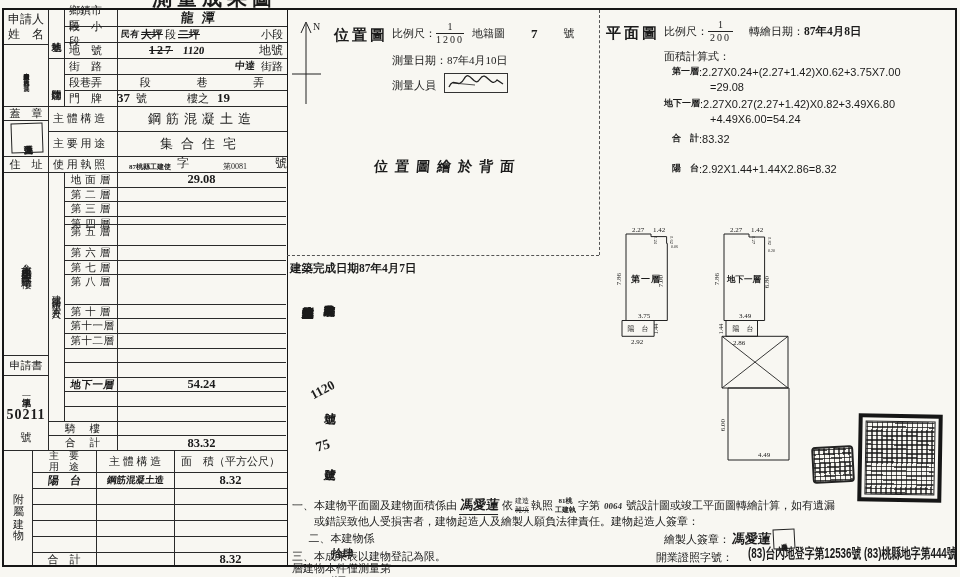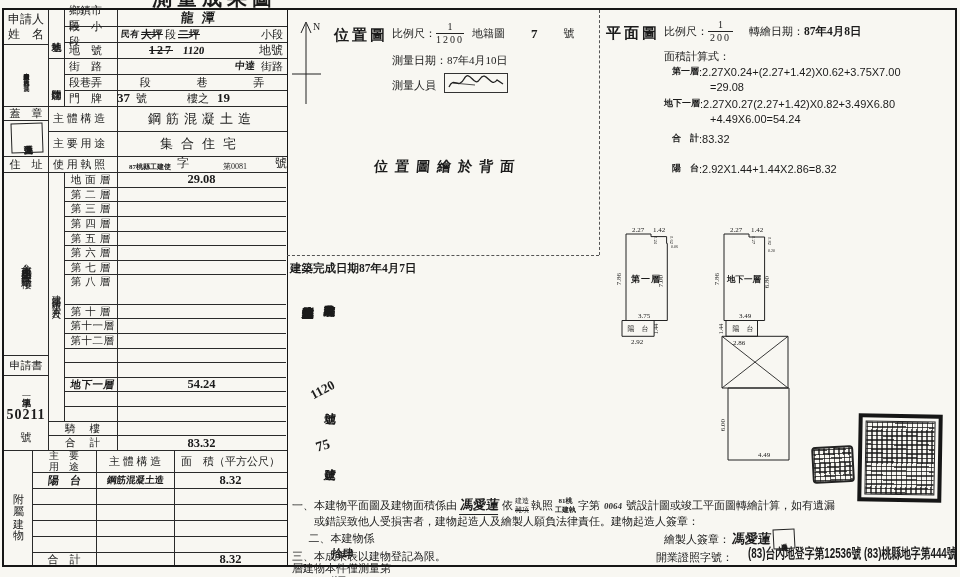--- a/index.html
+++ b/index.html
@@ -170,21 +170,21 @@
         <span class="fv"></span>
         </div>
       <div class="fr" style="top:29px;height:15px;">
         <span class="fl">第三層</span>
         <span class="fv"></span>
         </div>
       <div class="fr" style="top:44px;height:15px;">
         <span class="fl">第四層</span>
         <span class="fv"></span>
         </div>
-      <div class="fr" style="top:59px;height:14px;">
+      <div class="fr" style="top:52px;height:14px;">
         <span class="fl">第五層</span>
         <span class="fv"></span>
         </div>
       <div class="fr" style="top:73px;height:15px;">
         <span class="fl">第六層</span>
         <span class="fv"></span>
         </div>
       <div class="fr" style="top:88px;height:14px;">
         <span class="fl">第七層</span>
         <span class="fv"></span>

